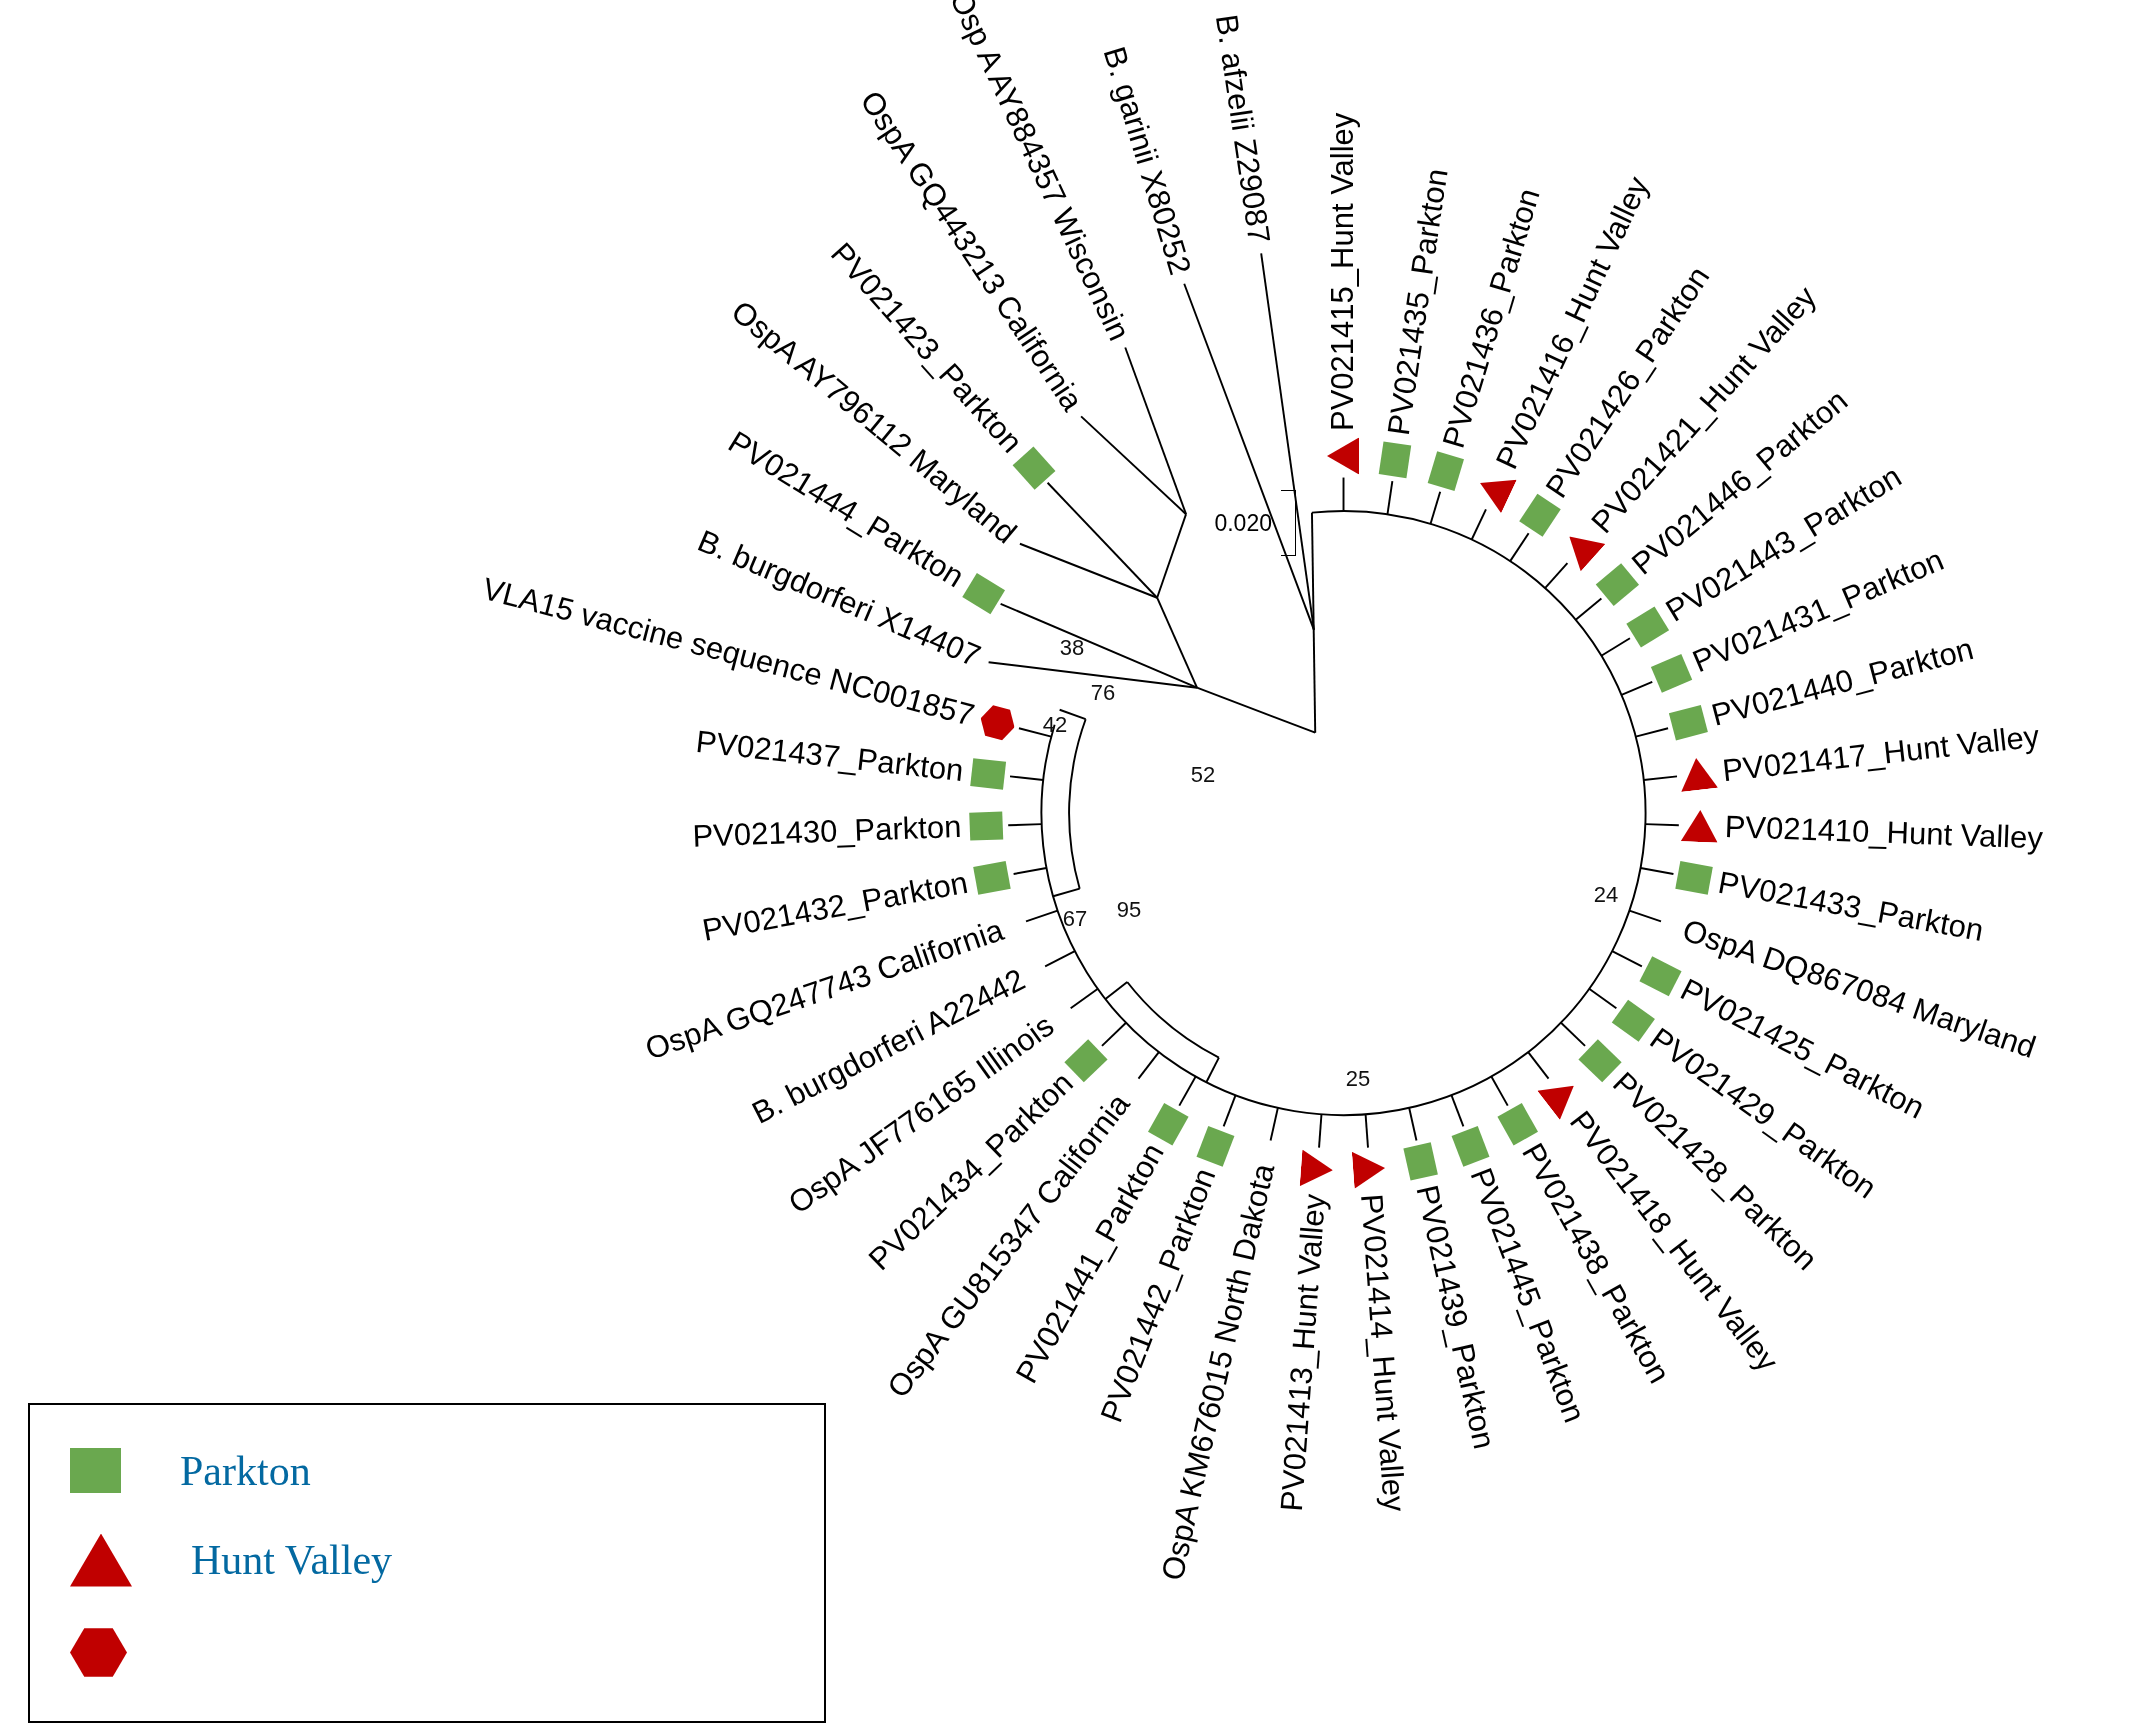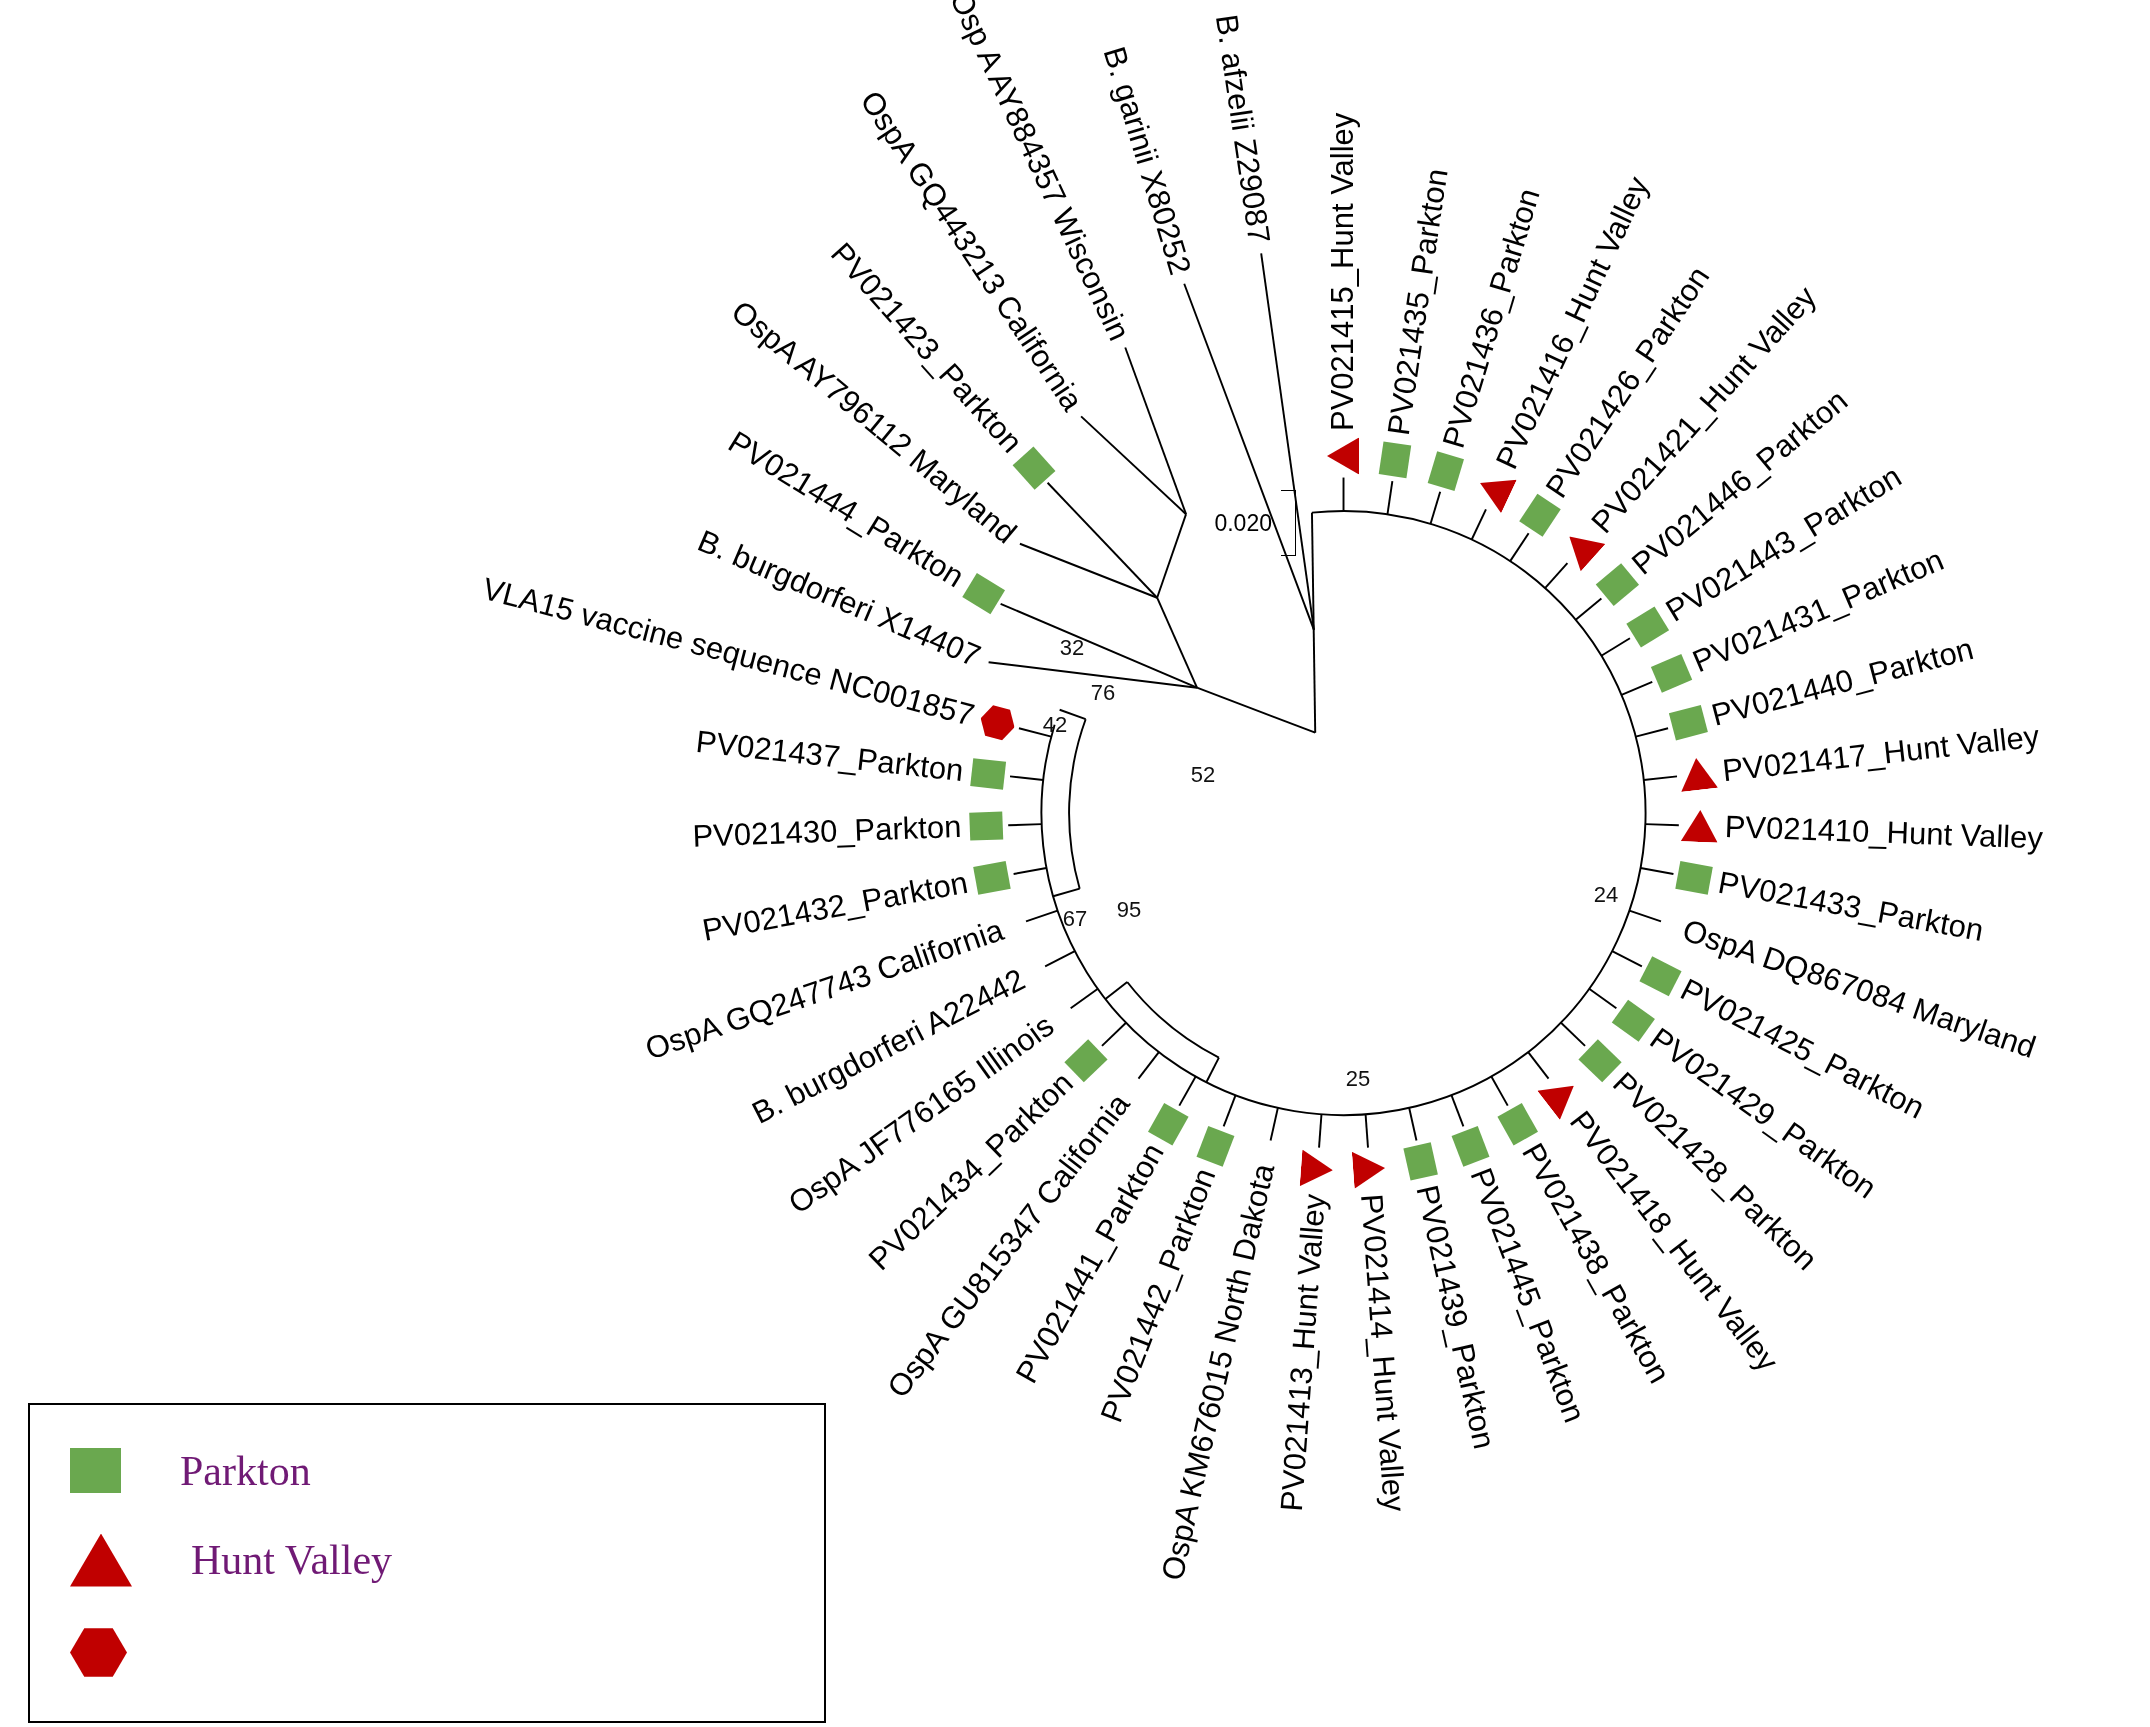--- a/index.html
+++ b/index.html
@@ -28,21 +28,21 @@
   #legend{position:absolute;left:28px;top:1403px;width:798px;height:320px;border:2.6px solid #000;
           box-sizing:border-box;display:flex;flex-direction:column;justify-content:space-around;
           padding:22px 13px 22px 40px;font-family:"Liberation Serif",serif;background:#fff;}
   .lrow{display:flex;align-items:center;gap:59px;}
   .lswatch{display:inline-block;flex:0 0 auto;}
   .ls-parkton{width:51px;height:45px;background:var(--c-parkton,#6aa84f);}
   .ls-hv{width:62px;height:53px;background:var(--c-red,#c00000);
          clip-path:polygon(50% 0,100% 100%,0 100%);}
   .ls-vla{width:57px;height:54px;background:var(--c-red,#c00000);
          clip-path:polygon(25% 5%,75% 5%,100% 50%,75% 95%,25% 95%,0 50%);}
-  .ltext{font-size:42px;color:#701a75;}
+  .ltext{font-size:42px;color:#0369a1;}
 </style>
 </head>
 <body>
 
 <div id="canvas">
 
   <svg id="branches" width="2151" height="1727" viewBox="0 0 3346 2687">
       <line x1="2046.0" y1="1140.0" x2="2040.9" y2="797.6"></line>
       <path d="M 2040.9 797.6 A 470 470 0 1 1 1640.5 1127.6"></path>
       <line x1="2046.0" y1="1140.0" x2="1862.0" y2="1070.0"></line>
@@ -257,21 +257,21 @@
       <div class="tip" style="left: 1343px; top: 813px; transform: rotate(433.26deg);">
         <span class="tip-label" style="right: 563px; transform: translateY(-50%);">B. garinii X80252</span>
       </div>
       <div class="tip" style="left: 1343px; top: 813px; transform: rotate(441.63deg);">
         <span class="tip-label" style="right: 576px; transform: translateY(-50%);">B. afzelii Z29087</span>
       </div>
     </div>
 
   <div id="node-labels">
       <div class="node-label" style="left: 1203px; top: 775px;">52</div>
-      <div class="node-label" style="left: 1072px; top: 648px;">32</div>
+      <div class="node-label" style="left: 1072px; top: 648px;">38</div>
       <div class="node-label" style="left: 1103px; top: 693px;">76</div>
       <div class="node-label" style="left: 1055px; top: 725px;">42</div>
       <div class="node-label" style="left: 1075px; top: 919px;">67</div>
       <div class="node-label" style="left: 1129px; top: 910px;">95</div>
       <div class="node-label" style="left: 1606px; top: 895px;">24</div>
       <div class="node-label" style="left: 1358px; top: 1079px;">25</div>
     </div>
 
   <div id="scale">
     <span id="scale-text">0.020</span>

